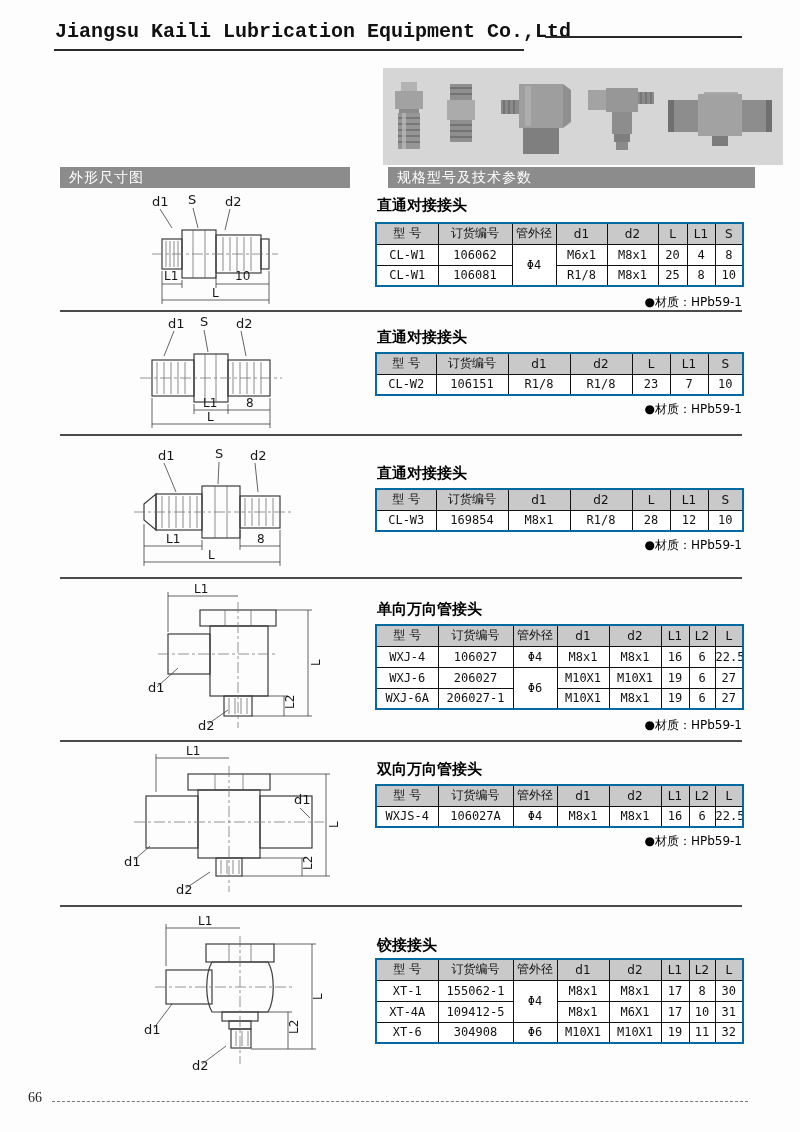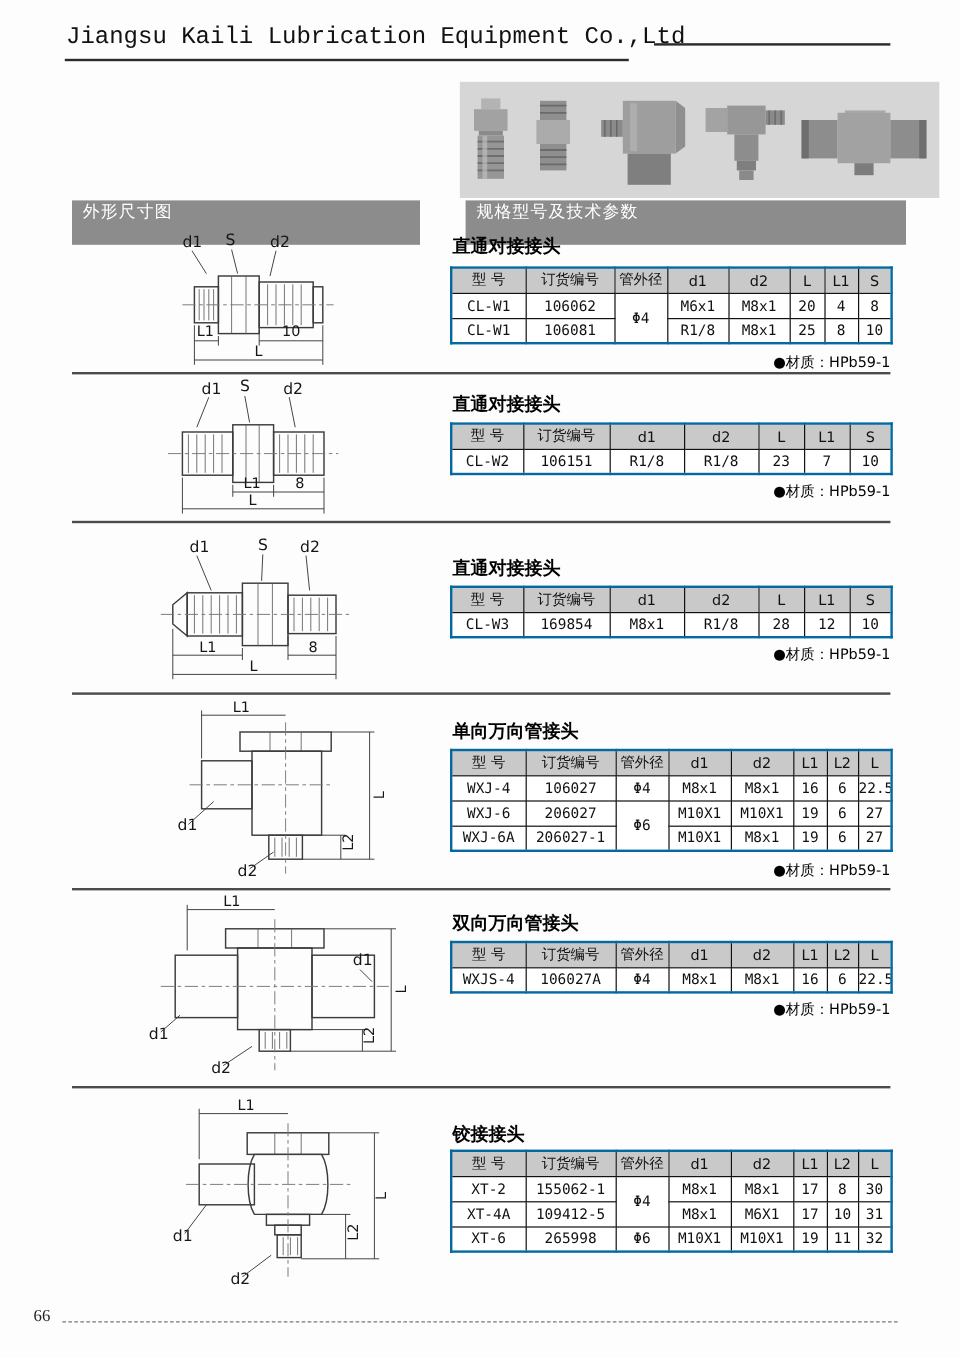--- a/index.html
+++ b/index.html
@@ -1,22 +1,22 @@
 <!DOCTYPE html>
 <html><head>
 <meta charset="utf-8">
 <style>
 *{margin:0;padding:0;box-sizing:border-box}
 body{background:#e9e9e9;font-family:"DejaVu Sans",sans-serif}
 .page{position:relative;width:800px;height:1132px;background:#fdfdfd;margin:0 auto;overflow:hidden}
-.company{position:absolute;left:55px;top:20px;font-family:"Liberation Mono","DejaVu Sans Mono",monospace;font-size:20px;font-weight:normal;color:#111;white-space:nowrap}
+.company{position:absolute;left:55px;top:20px;font-family:"Liberation Mono","DejaVu Sans Mono",monospace;font-size:20px;font-weight:bold;color:#111;white-space:nowrap}
 .title-underline{position:absolute;left:54px;top:49px;width:470px;height:2px;background:#2a2a2a}
 .title-dash{position:absolute;left:545px;top:36px;width:197px;height:2px;background:#2a2a2a}
 .photos{position:absolute;left:383px;top:68px;width:400px;height:97px}
-.bar{position:absolute;top:167px;height:37px;background:#8c8c8c;color:#fff;font-size:14px;line-height:21px;padding-left:9px;letter-spacing:1px}
+.bar{position:absolute;top:167px;height:21px;background:#8c8c8c;color:#fff;font-size:14px;line-height:21px;padding-left:9px;letter-spacing:1px}
 .bar.l{left:60px;width:290px}
 .bar.r{left:388px;width:367px}
 .sec-title{position:absolute;left:377px;width:300px;font-size:15px;font-weight:bold;color:#000}
 .spec{position:absolute;left:375px;border-collapse:collapse;table-layout:fixed;width:367px;border:2px solid #0369a1;background:#fff}
 .spec th,.spec td{border:1px solid #111;font-size:12px;text-align:center;height:21px;padding:0;font-weight:normal;color:#111;font-family:"DejaVu Sans Mono","DejaVu Sans",monospace;overflow:hidden}
 .spec th{background:#c9c9c9;font-family:"DejaVu Sans",sans-serif}
 .material{position:absolute;left:375px;width:367px;text-align:right;font-size:12px;color:#000}
 .divider{position:absolute;left:60px;width:682px;height:2px;background:#4b4b4b}
 .dwg{position:absolute;left:60px}
 .dwg .s{stroke:#3c3c3c;fill:none;stroke-width:1.2}
@@ -566,41 +566,41 @@
       <th>管外径</th>
       <th>d1</th>
       <th>d2</th>
       <th>L1</th>
       <th>L2</th>
       <th>L</th>
     </tr>
       </thead>
     <tbody>
       <tr>
-        <td>XT-2</td>
+        <td>XT-1</td>
         <td>155062-1</td>
         <td rowspan="2">Φ4</td>
         <td>M8x1</td>
         <td>M8x1</td>
         <td>17</td>
         <td>8</td>
         <td>30</td>
       </tr>
       <tr>
         <td>XT-4A</td>
         <td>109412-5</td>
         <td>M8x1</td>
         <td>M6X1</td>
         <td>17</td>
         <td>10</td>
         <td>31</td>
       </tr>
       <tr>
         <td>XT-6</td>
-        <td>265998</td>
+        <td>304908</td>
         <td>Φ6</td>
         <td>M10X1</td>
         <td>M10X1</td>
         <td>19</td>
         <td>11</td>
         <td>32</td>
       </tr>
     </tbody>
   </table>
 

